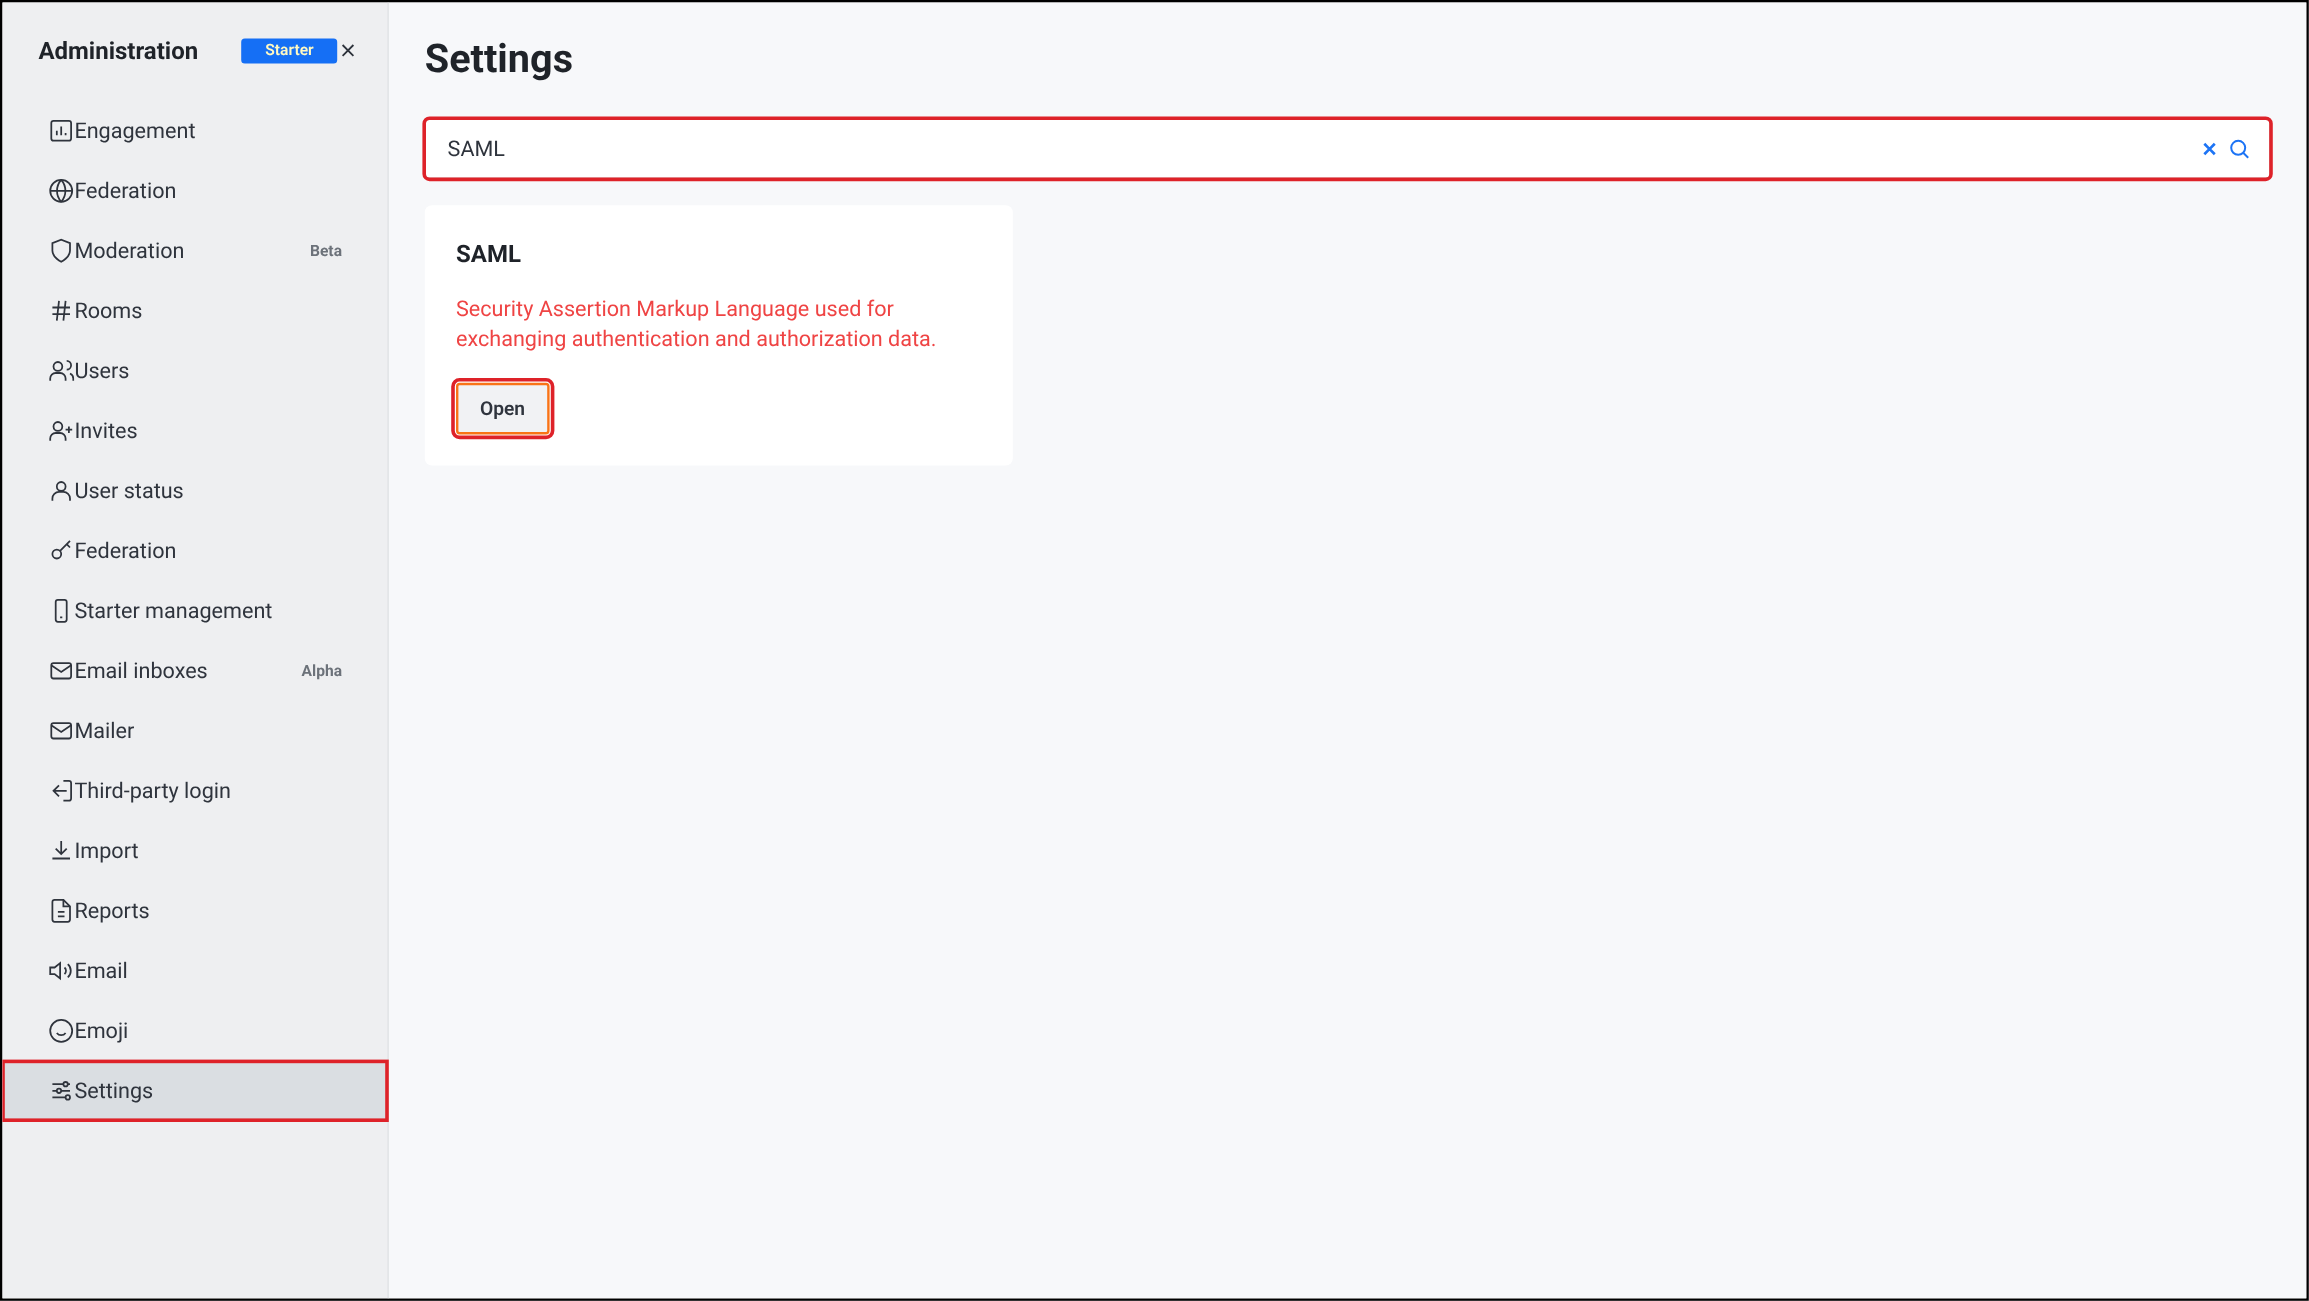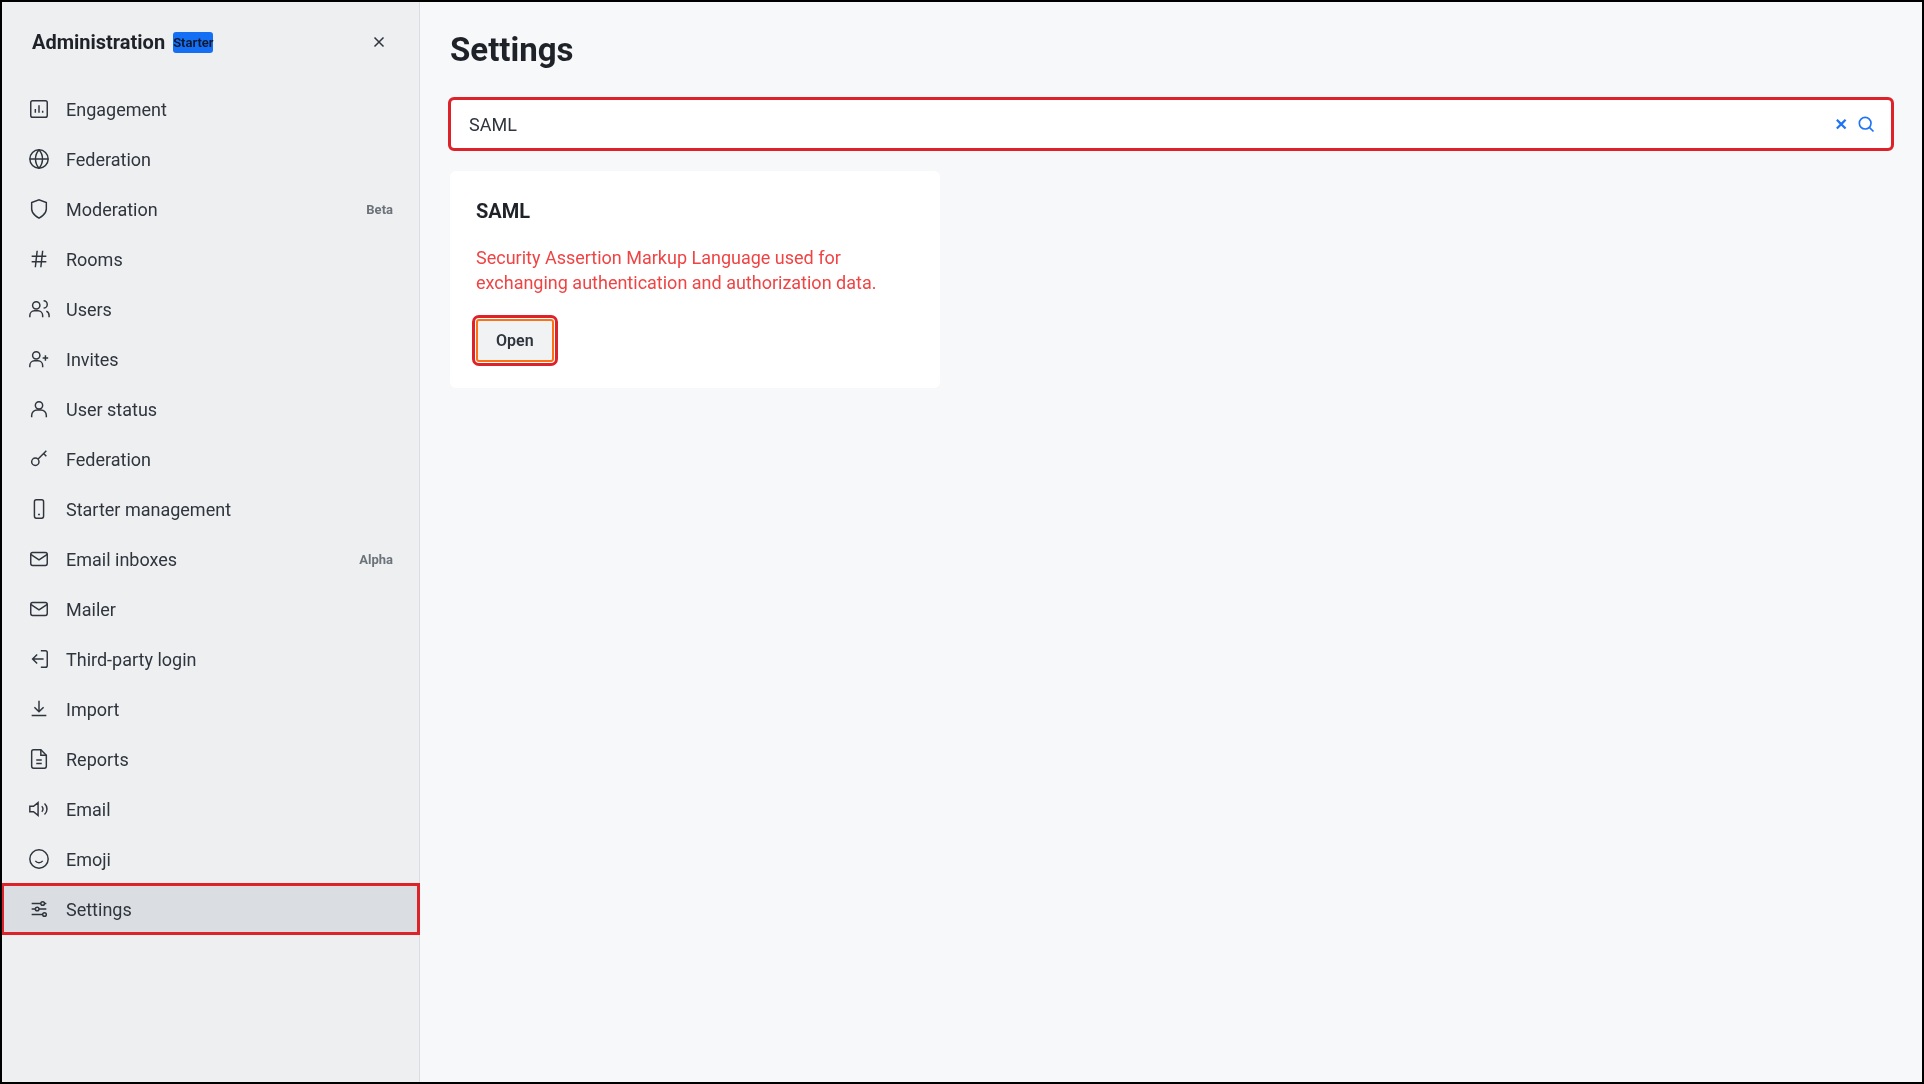--- a/index.html
+++ b/index.html
@@ -9,21 +9,21 @@
       font-family: -apple-system, BlinkMacSystemFont, 'Segoe UI', Roboto, Helvetica, Arial, sans-serif;
     }
     body {
       display: flex;
       width: 1924px;
       height: 1084px;
       background: #fff;
       border: 2px solid #000;
     }
     .sidebar {
-      width: 418px;
+      width: 322px;
       background: #eeeff1;
       border-right: 1px solid #d9dce0;
       display: flex;
       flex-direction: column;
     }
     .sidebar-header {
       display: flex;
       align-items: center;
       justify-content: space-between;
       padding: 24px 24px 20px 30px;
@@ -33,47 +33,47 @@
       align-items: center;
       gap: 8px;
     }
     .sidebar-title {
       font-size: 20px;
       font-weight: 700;
       color: #1f2329;
     }
     .badge {
       background: #156ff5;
-      color: #0f172a;
+      color: #fef9c3;
       font-size: 13px;
       font-weight: 600;
-      padding: 3px 0;
+      padding: 3px 20px;
       border-radius: 3px;
+      margin-left: 28px;
     }
     .close-btn {
       width: 32px;
       height: 32px;
       display: flex;
       align-items: center;
       justify-content: center;
       cursor: pointer;
       color: #2f343d;
       background: none;
       border: none;
     }
     .nav {
       display: flex;
       flex-direction: column;
       padding: 6px 0;
     }
     .nav-item {
       display: flex;
       align-items: center;
-      gap: 16px;
-      padding: 14px 26px;
+      padding: 14px 38px;
       cursor: pointer;
       color: #2f343d;
       font-size: 18px;
       position: relative;
     }
     .nav-item.selected {
       background: #dadee2;
       outline: 3px solid #de2229;
       outline-offset: -2px;
     }

